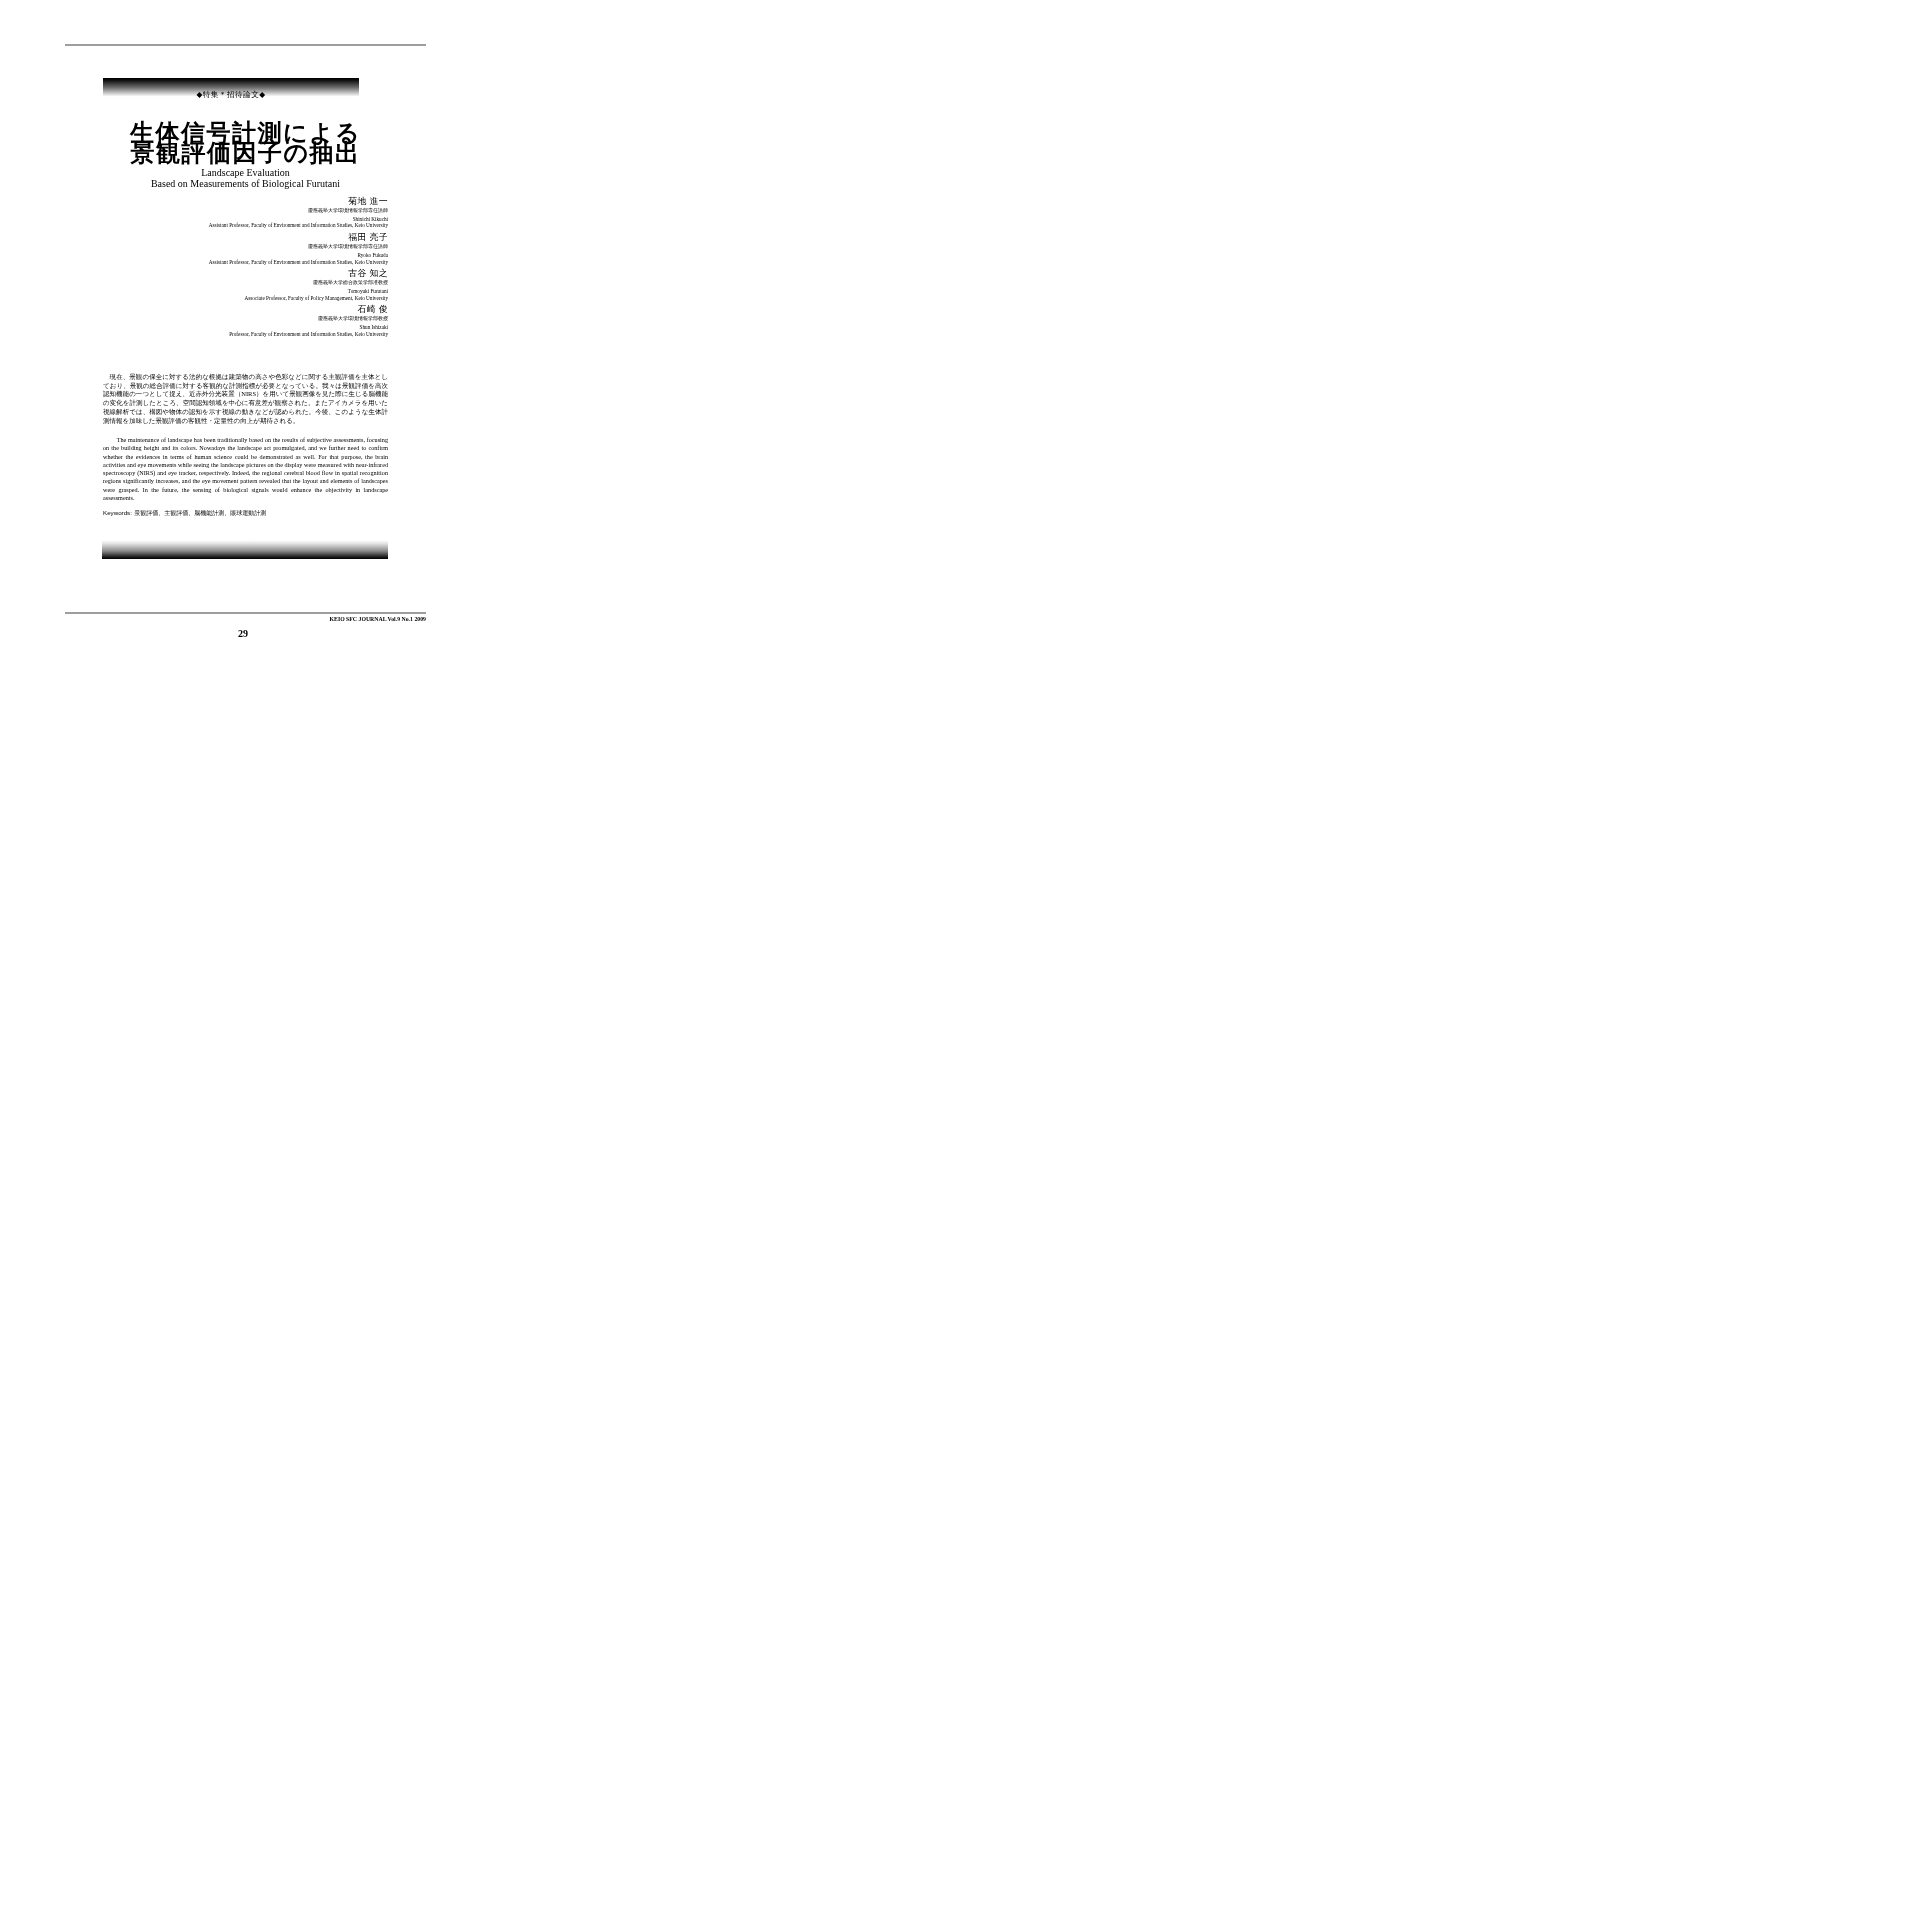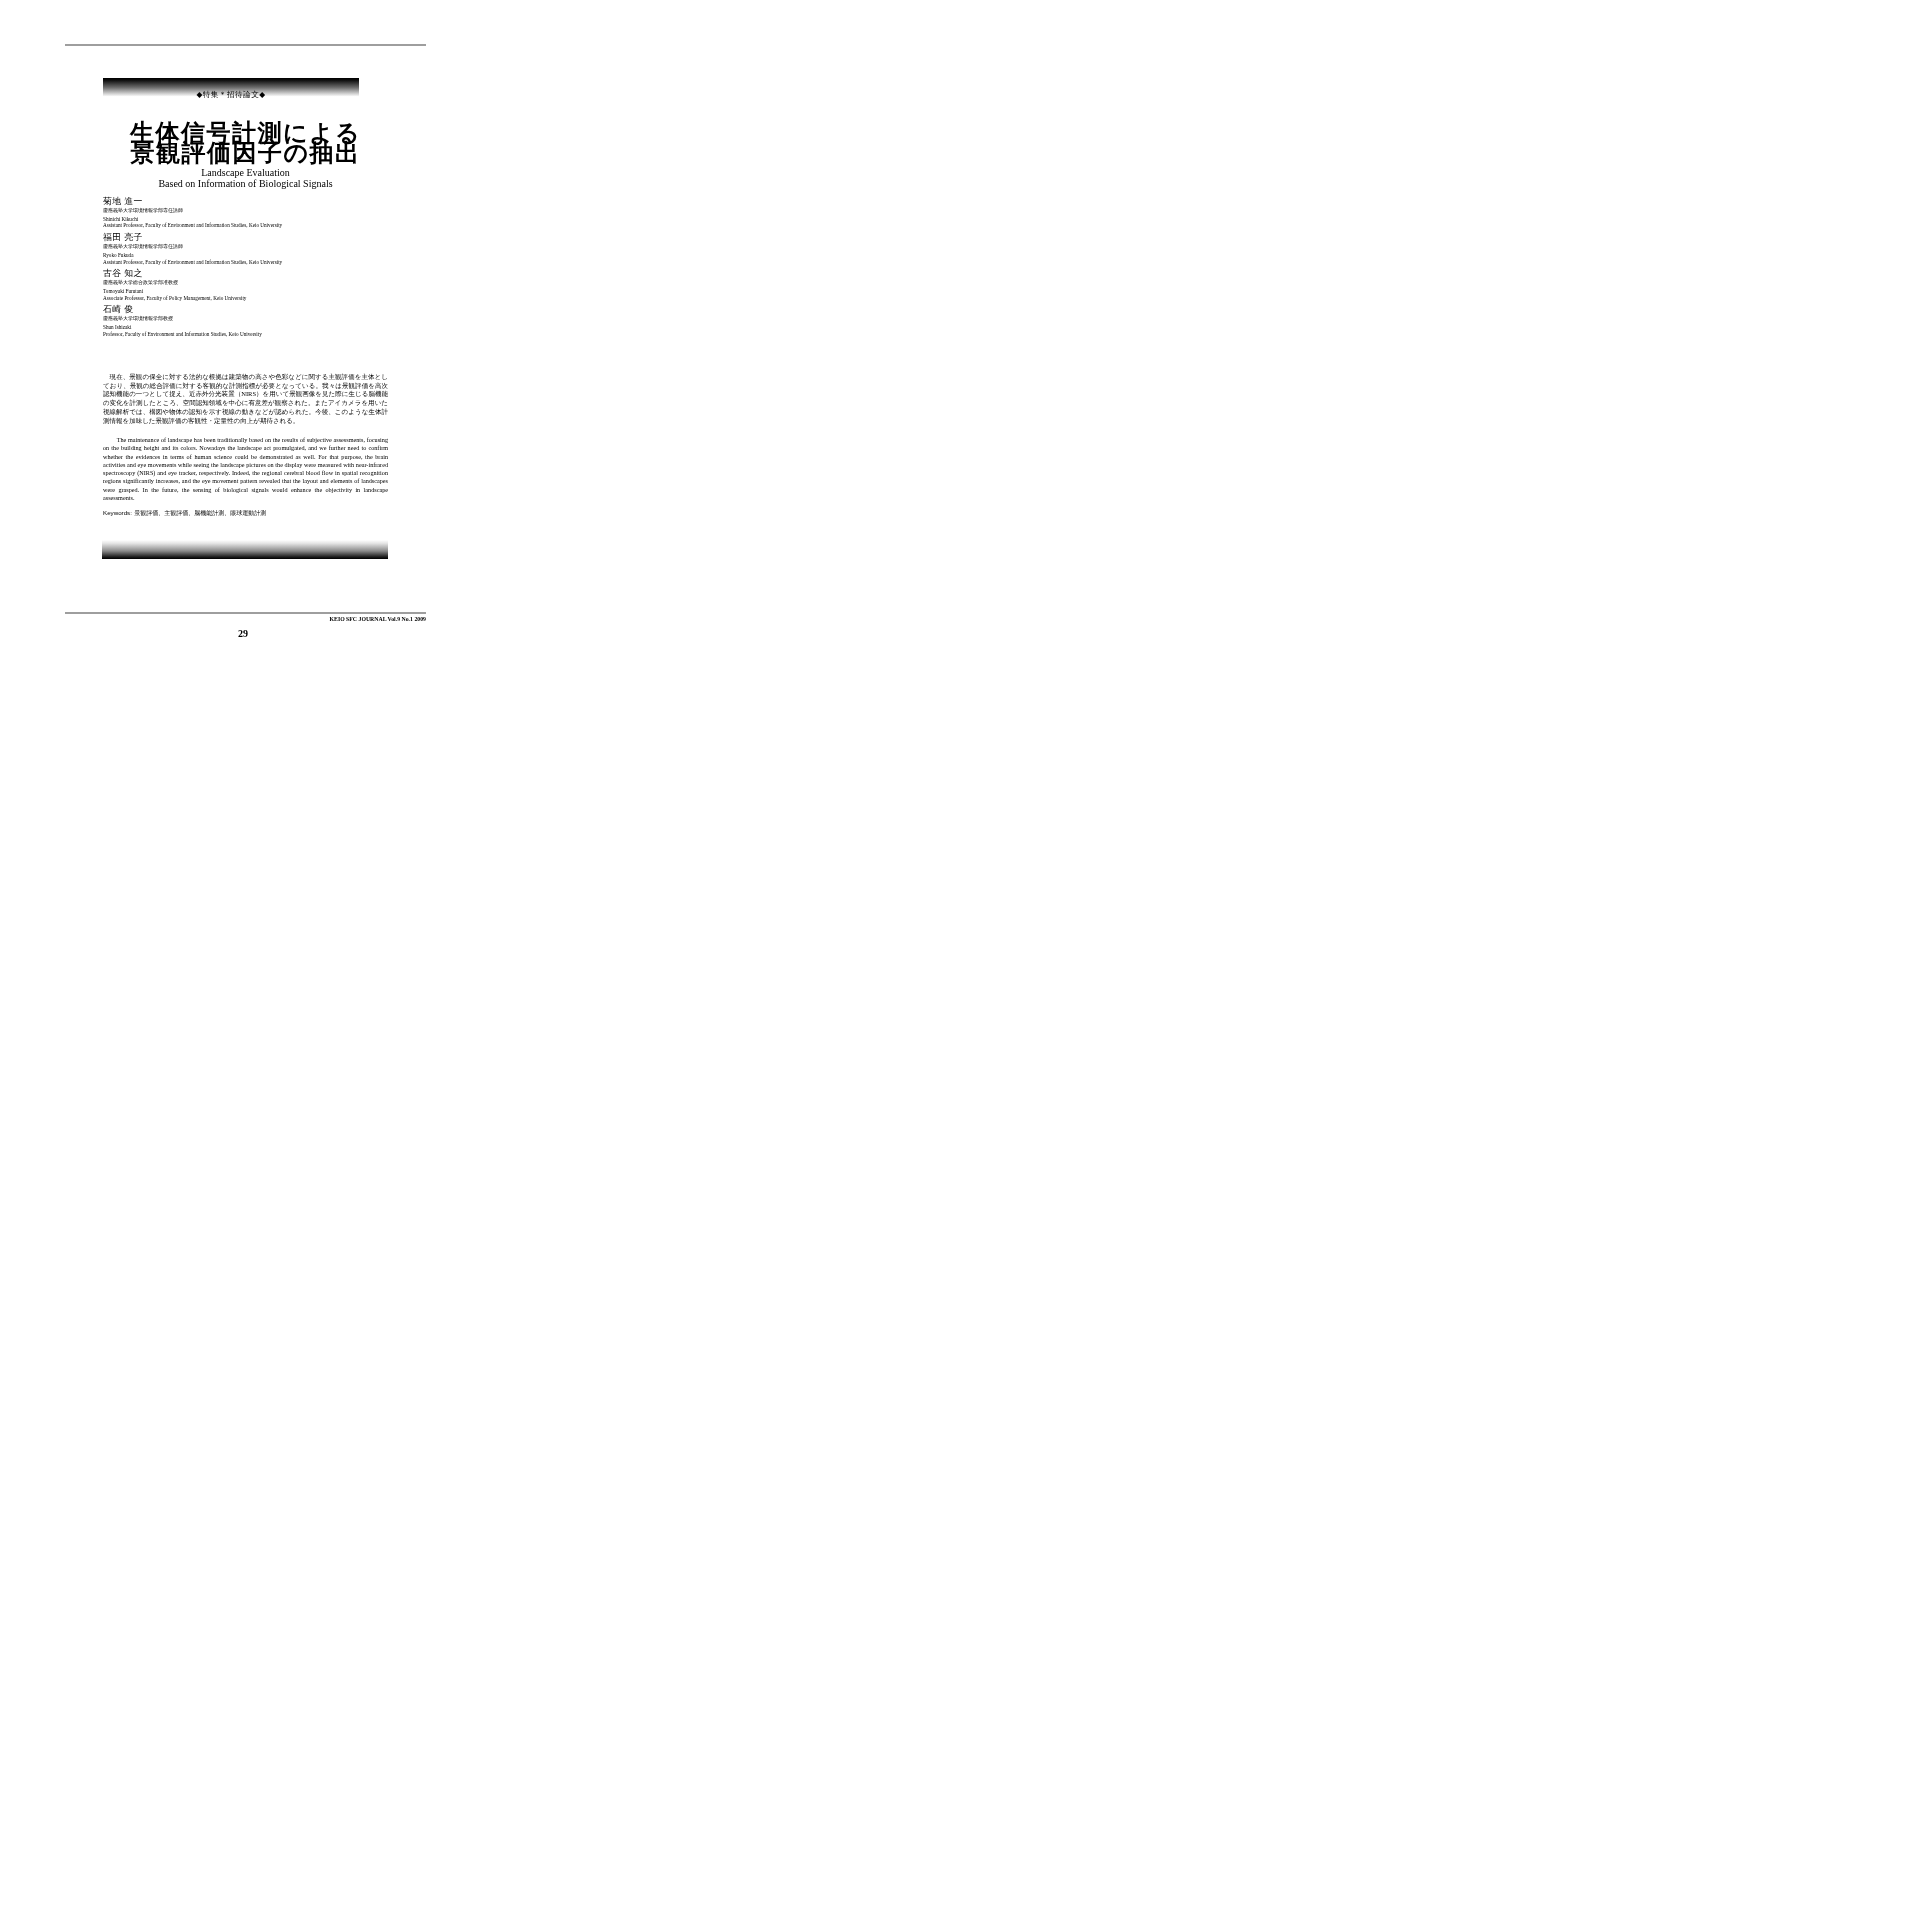--- a/index.html
+++ b/index.html
@@ -53,21 +53,21 @@
     left: 103px; top: 167px;
     width: 285px;
     text-align: center;
     font-size: 10px;
     line-height: 11.2px;
   }
   .authors {
     position: absolute;
     left: 103px; top: 196px;
     width: 285px;
-    text-align: left;
+    text-align: right;
   }
   .author { margin-bottom: 3.1px; }
   .name-ja  { font-size: 8.9px;   line-height: 10.8px; letter-spacing: 0.4px; }
   .affil-ja { font-size: 5px;   line-height: 6.5px; margin-top: 1.2px; }
   .name-en  { font-size: 5.2px; line-height: 6.5px; margin-top: 1.5px; }
   .affil-en { font-size: 5.2px; line-height: 6.5px; }
   .abstract-ja {
     position: absolute;
     left: 103px; top: 373px;
     width: 285px;
@@ -141,21 +141,21 @@
     <div class="banner-label">◆特集＊招待論文◆</div>
   </div>
 
   <div class="title-ja">
     <div>生体信号計測による</div>
     <div>景観評価因子の抽出</div>
   </div>
 
   <div class="title-en">
     <div>Landscape Evaluation</div>
-    <div>Based on Information of Biological Signals</div>
+    <div>Based on Measurements of Biological Furutani</div>
   </div>
 
   <div class="authors">
 
     <div class="author">
       <div class="name-ja">菊地 進一</div>
       <div class="affil-ja">慶應義塾大学環境情報学部専任講師</div>
       <div class="name-en">Shinichi Kikuchi</div>
       <div class="affil-en">Assistant Professor, Faculty of Environment and Information Studies, Keio University</div>
     </div>

